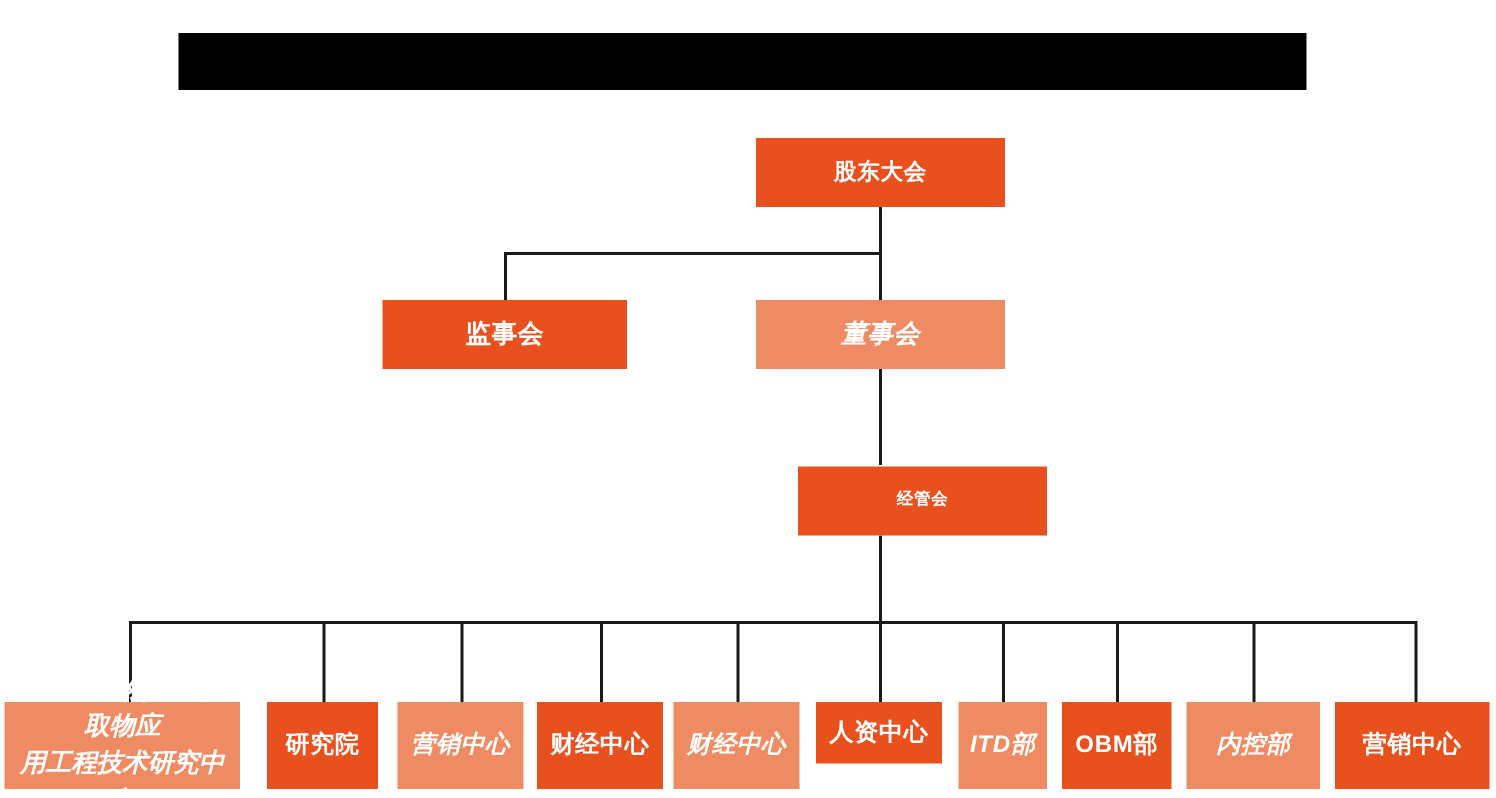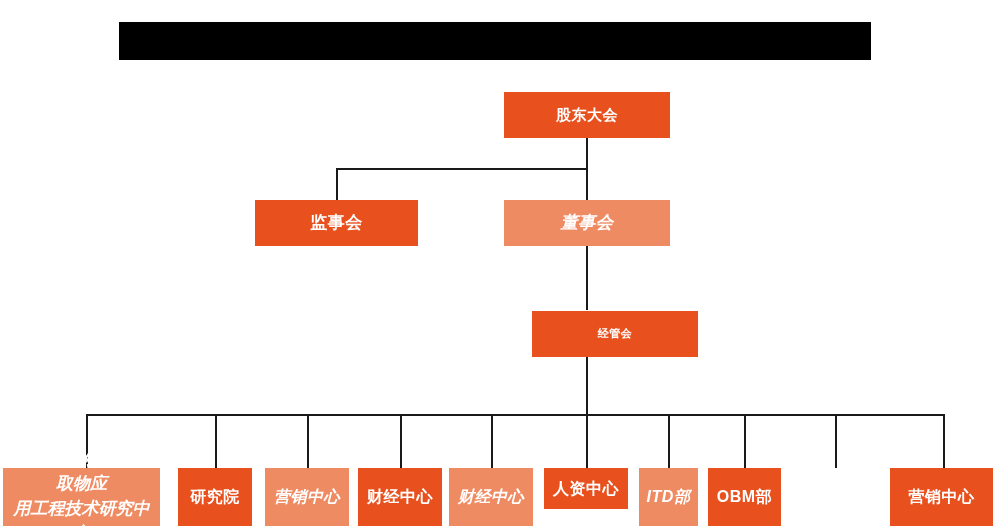--- a/index.html
+++ b/index.html
@@ -138,18 +138,21 @@
   </div>
 
   <div class="node light leaf" style="left:639px; top:468px; width:59px; height:58px;">
     <span class="label">ITD部</span>
   </div>
 
   <div class="node dark leaf" style="left:708px; top:468px; width:73px; height:58px;">
     <span class="label">OBM部</span>
   </div>
 
+  <div class="node light leaf" style="left:791px; top:468px; width:89px; height:58px;">
+    <span class="label">内控部</span>
+  </div>
 
   <div class="node dark leaf" style="left:890px; top:468px; width:103px; height:58px;">
     <span class="label">营销中心</span>
   </div>
 
 </div>
 
 </body></html>

